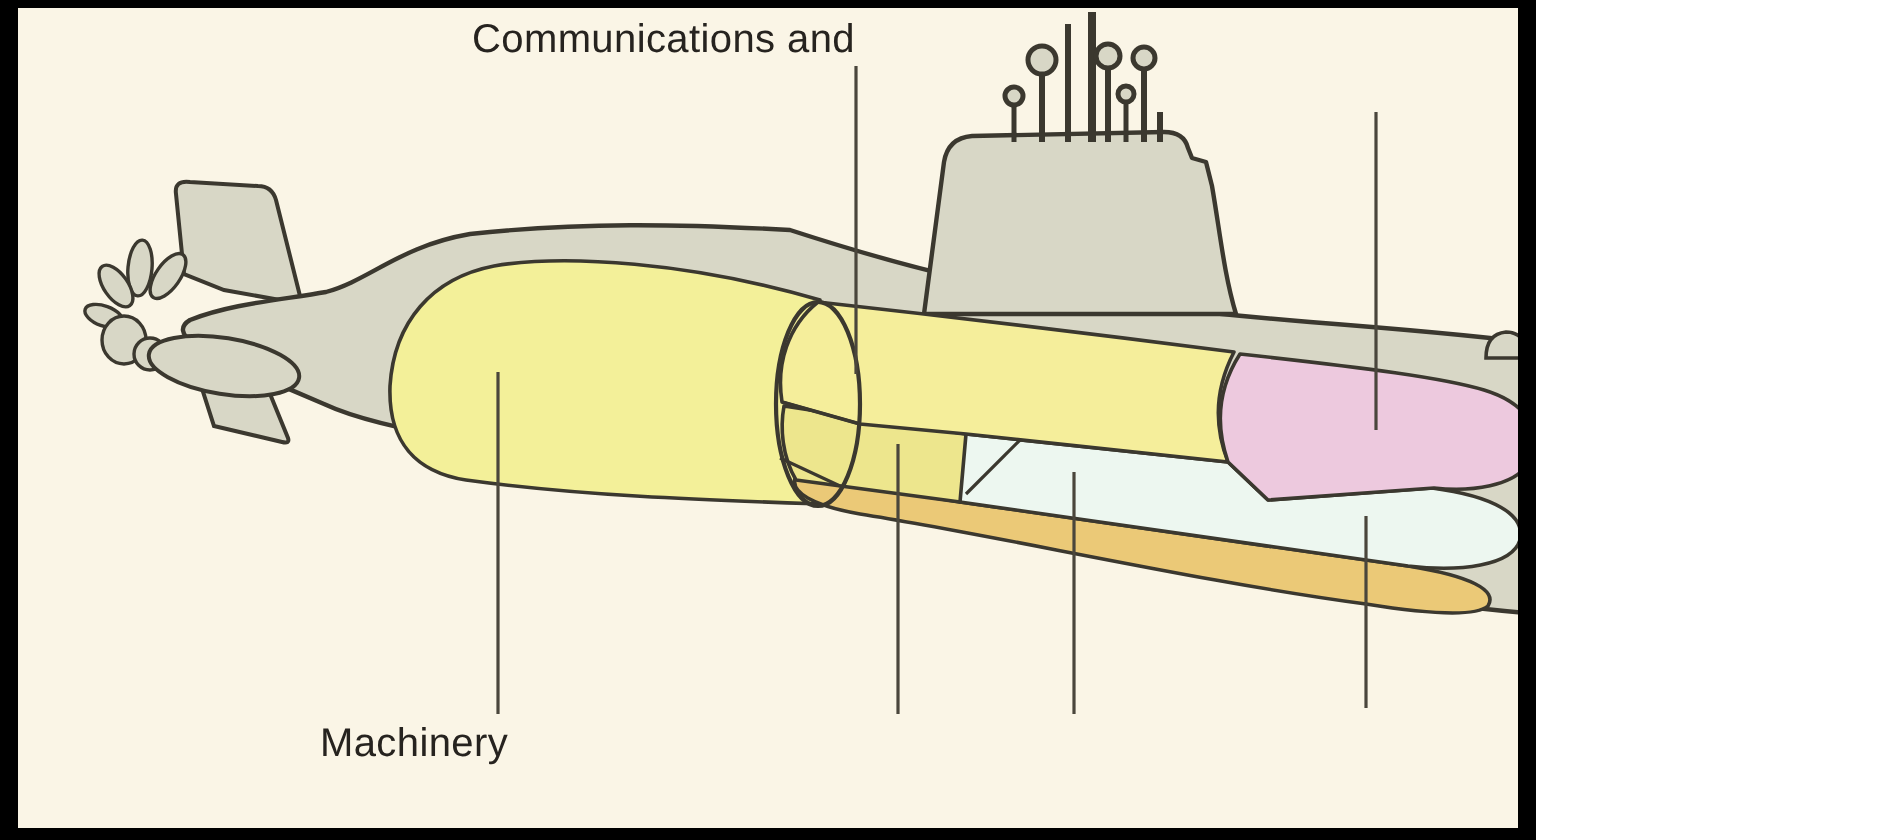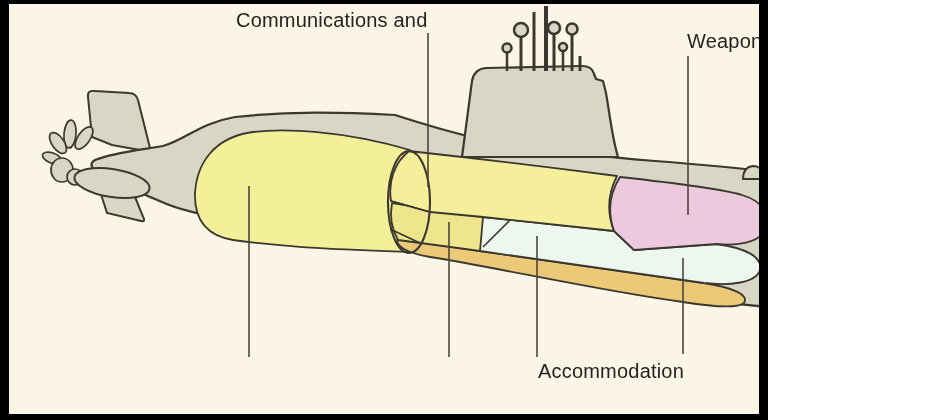--- a/index.html
+++ b/index.html
@@ -151,20 +151,19 @@
       <line x1="449" y1="222" x2="449" y2="357"></line>
       <line x1="537" y1="236" x2="537" y2="357"></line>
       <line x1="683" y1="258" x2="683" y2="354"></line>
     </g>
   </svg>
 
   <div class="label label-comms">
     <div>Communications and</div>
   </div>
 
-  <div class="label label-weapons">Weapons</div>
+
+  <div class="label label-machinery">Machinery</div>
 
 
-
-  <div class="label label-accom">Accommodation</div>
 
   <div class="frame-border"></div>
 </div>
 
 </body></html>

